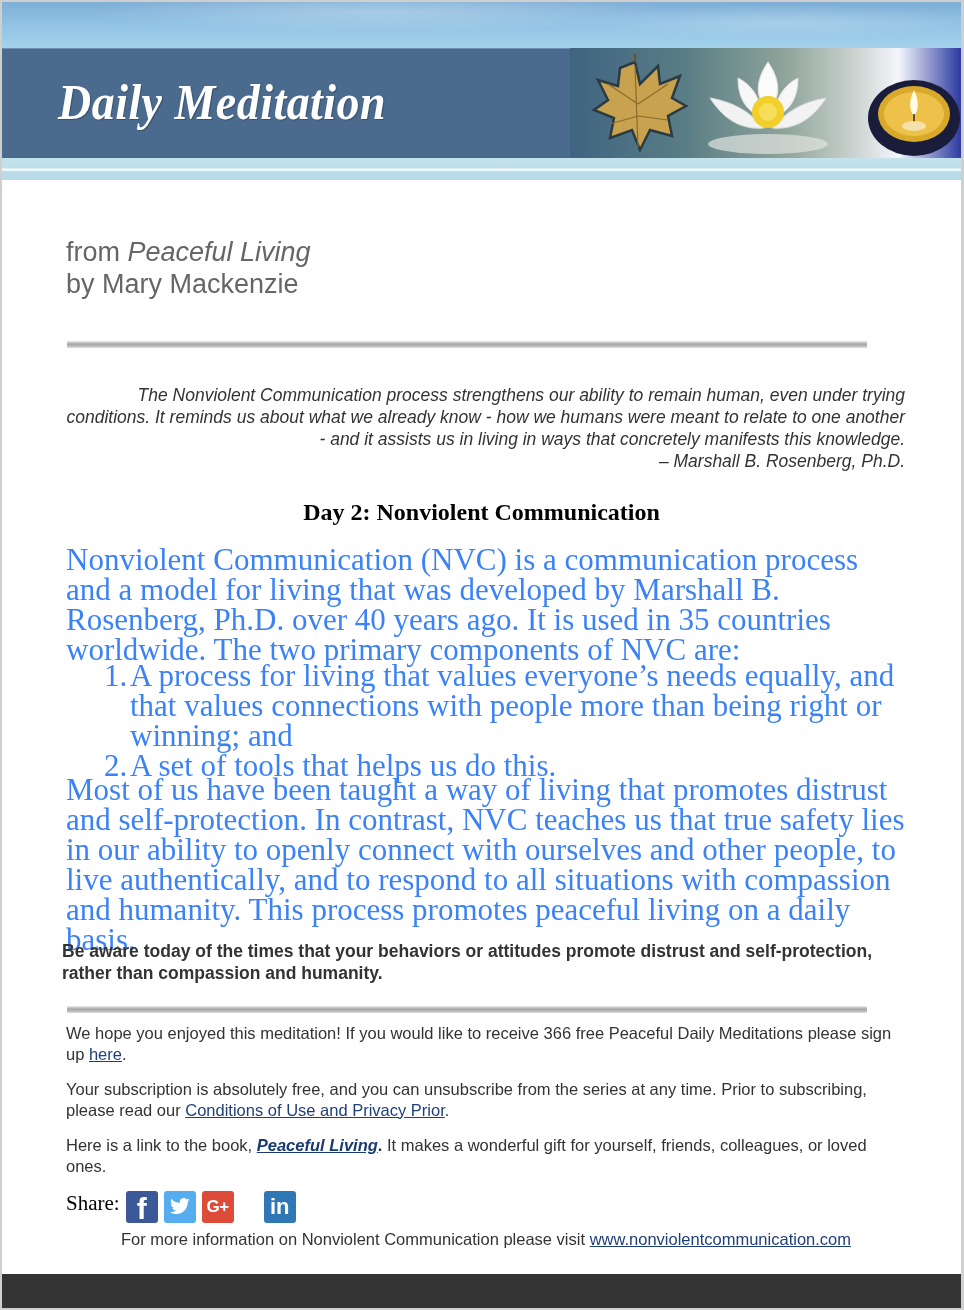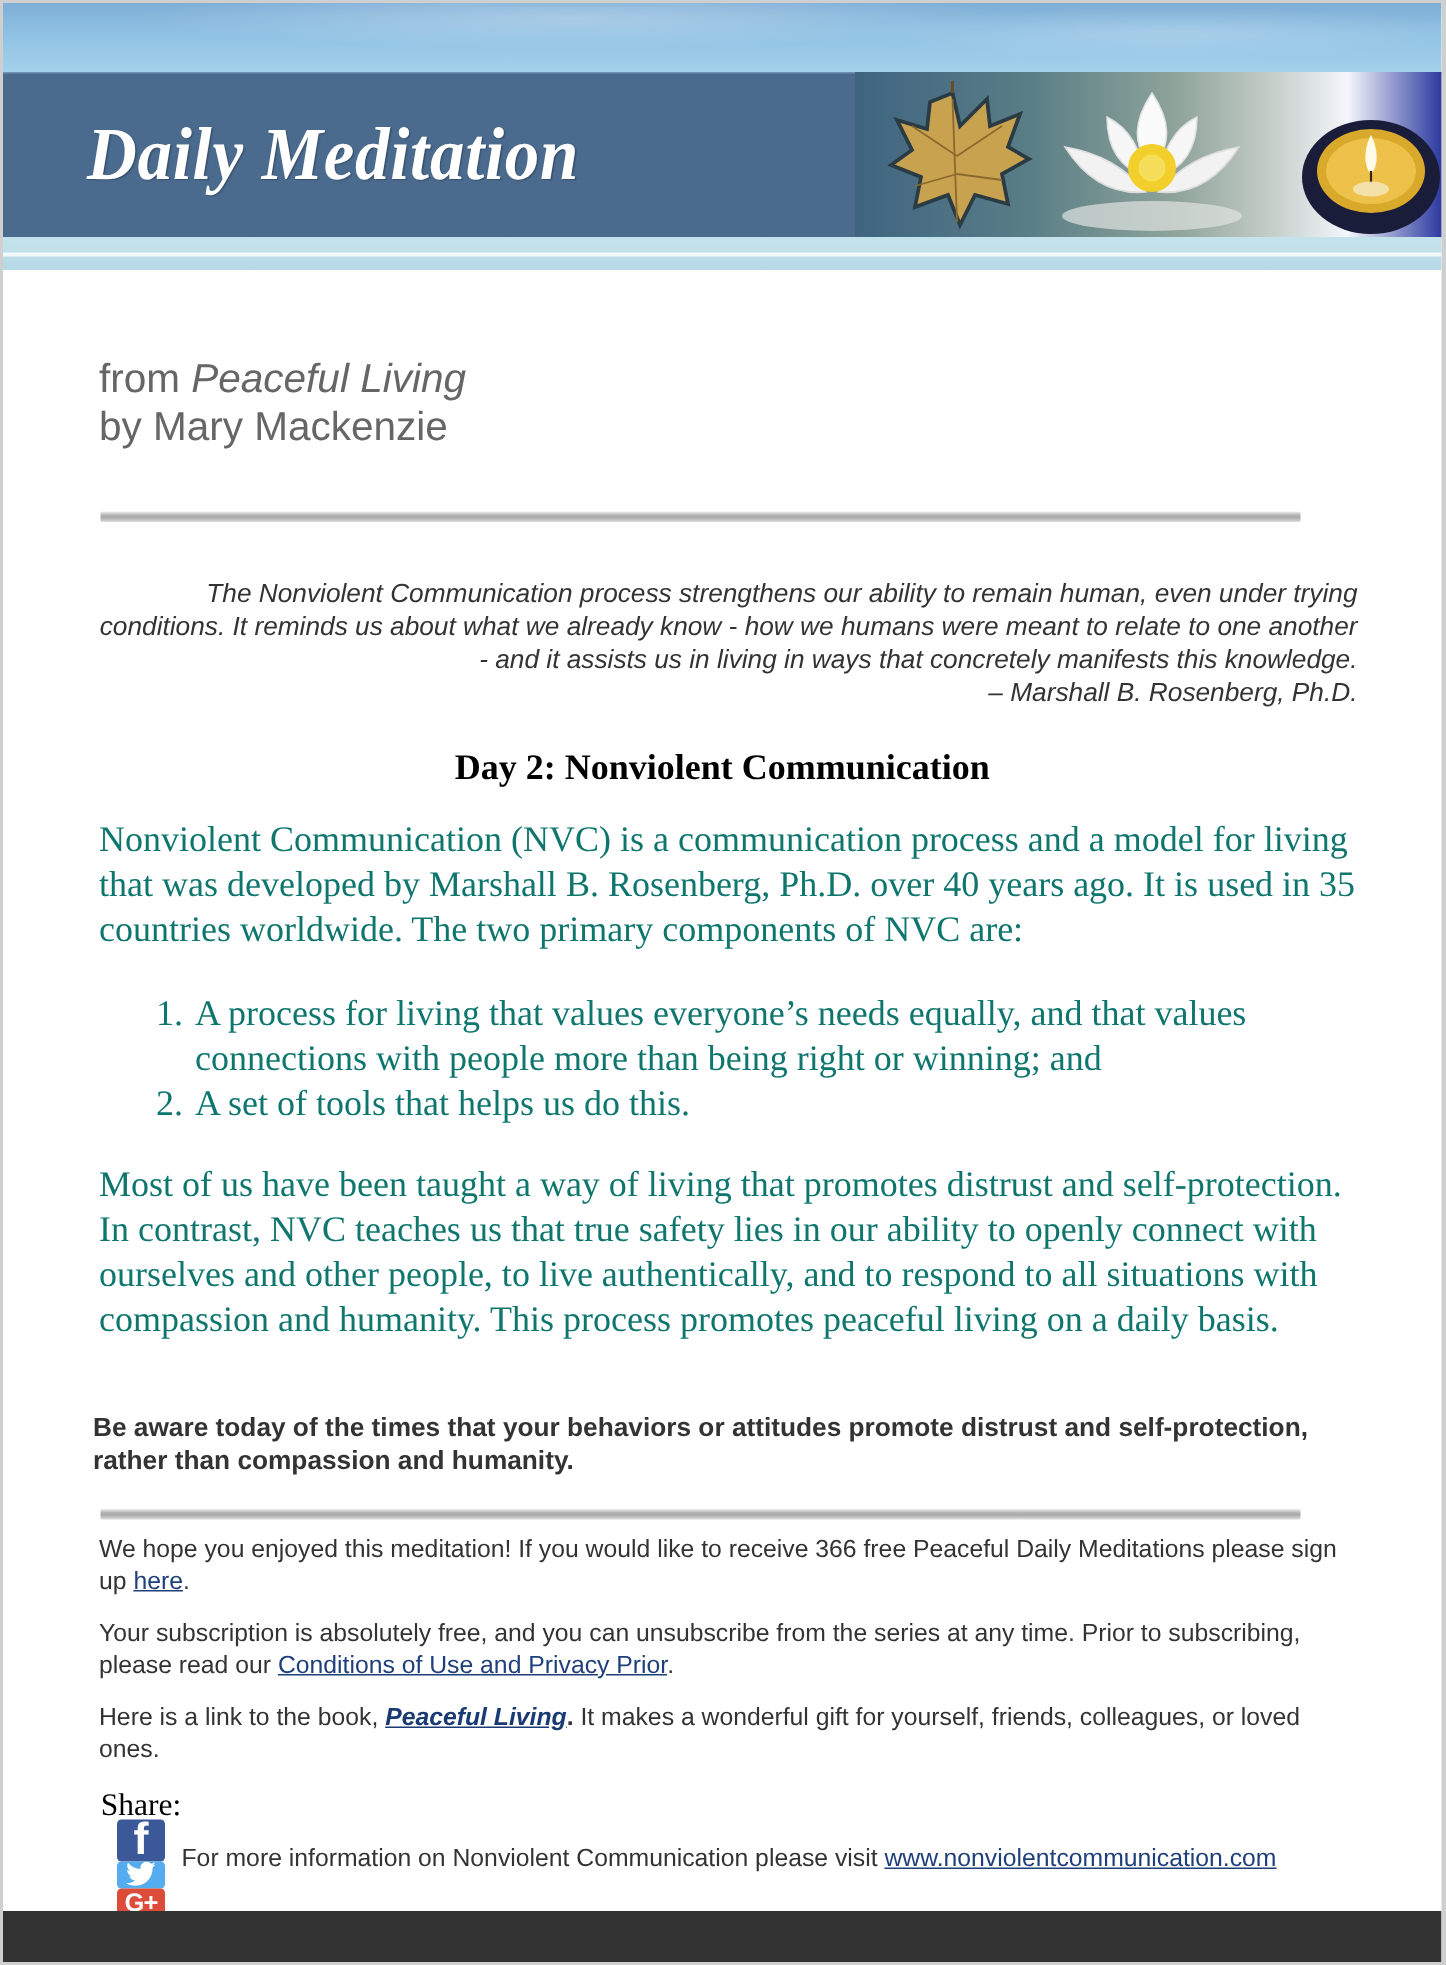--- a/index.html
+++ b/index.html
@@ -86,22 +86,22 @@
   
   .day-title {
     position: absolute; left: 0; top: 495px; width: 959px;
     text-align: center;
     font-family: "Liberation Serif", serif;
     font-weight: bold; font-size: 24px; line-height: 30px;
     color: #000000;
   }
   .article {
     font-family: "Liberation Serif", serif;
-    font-size: 24px; line-height: 30px;
-    color: #0f766e;
+    font-size: 31px; line-height: 30px;
+    color: #3b82f6;
   }
   .para1 { position: absolute; left: 64px; top: 543px; width: 840px; margin: 0; }
   .list {
     position: absolute; left: 64px; top: 659px; width: 840px;
     margin: 0; padding: 0; list-style: none;
   }
   .list li { position: relative; padding-left: 64px; }
   .list li .num { position: absolute; left: 38px; top: 0; }
   .para2 { position: absolute; left: 64px; top: 773px; width: 840px; margin: 0; }
 
@@ -120,21 +120,21 @@
     color: #333333; margin: 0;
   }
   .foot a, .foot .link { color: #1f3f7a; text-decoration: underline; cursor: pointer; }
   .foot .book-link { font-weight: bold; font-style: italic; color: #1a3a73; }
   .f1 { top: 1021px; }
   .f2 { top: 1077px; }
   .f3 { top: 1133px; }
 
   .share {
     position: absolute; left: 64px; top: 1189px; height: 34px;
-    display: flex; align-items: center; flex-direction: column;
+    display: flex; align-items: flex-start;
   }
   .share-label {
     font-family: "Liberation Serif", serif;
     font-size: 21px; line-height: 24px; color: #000;
     margin-right: 6px; margin-bottom: -2px;
   }
   .soc {
     width: 32px; height: 32px; border-radius: 3px; margin-right: 6px;
     display: flex; align-items: center; justify-content: center;
     color: #fff; font-family: "Liberation Sans", sans-serif; font-weight: bold;

